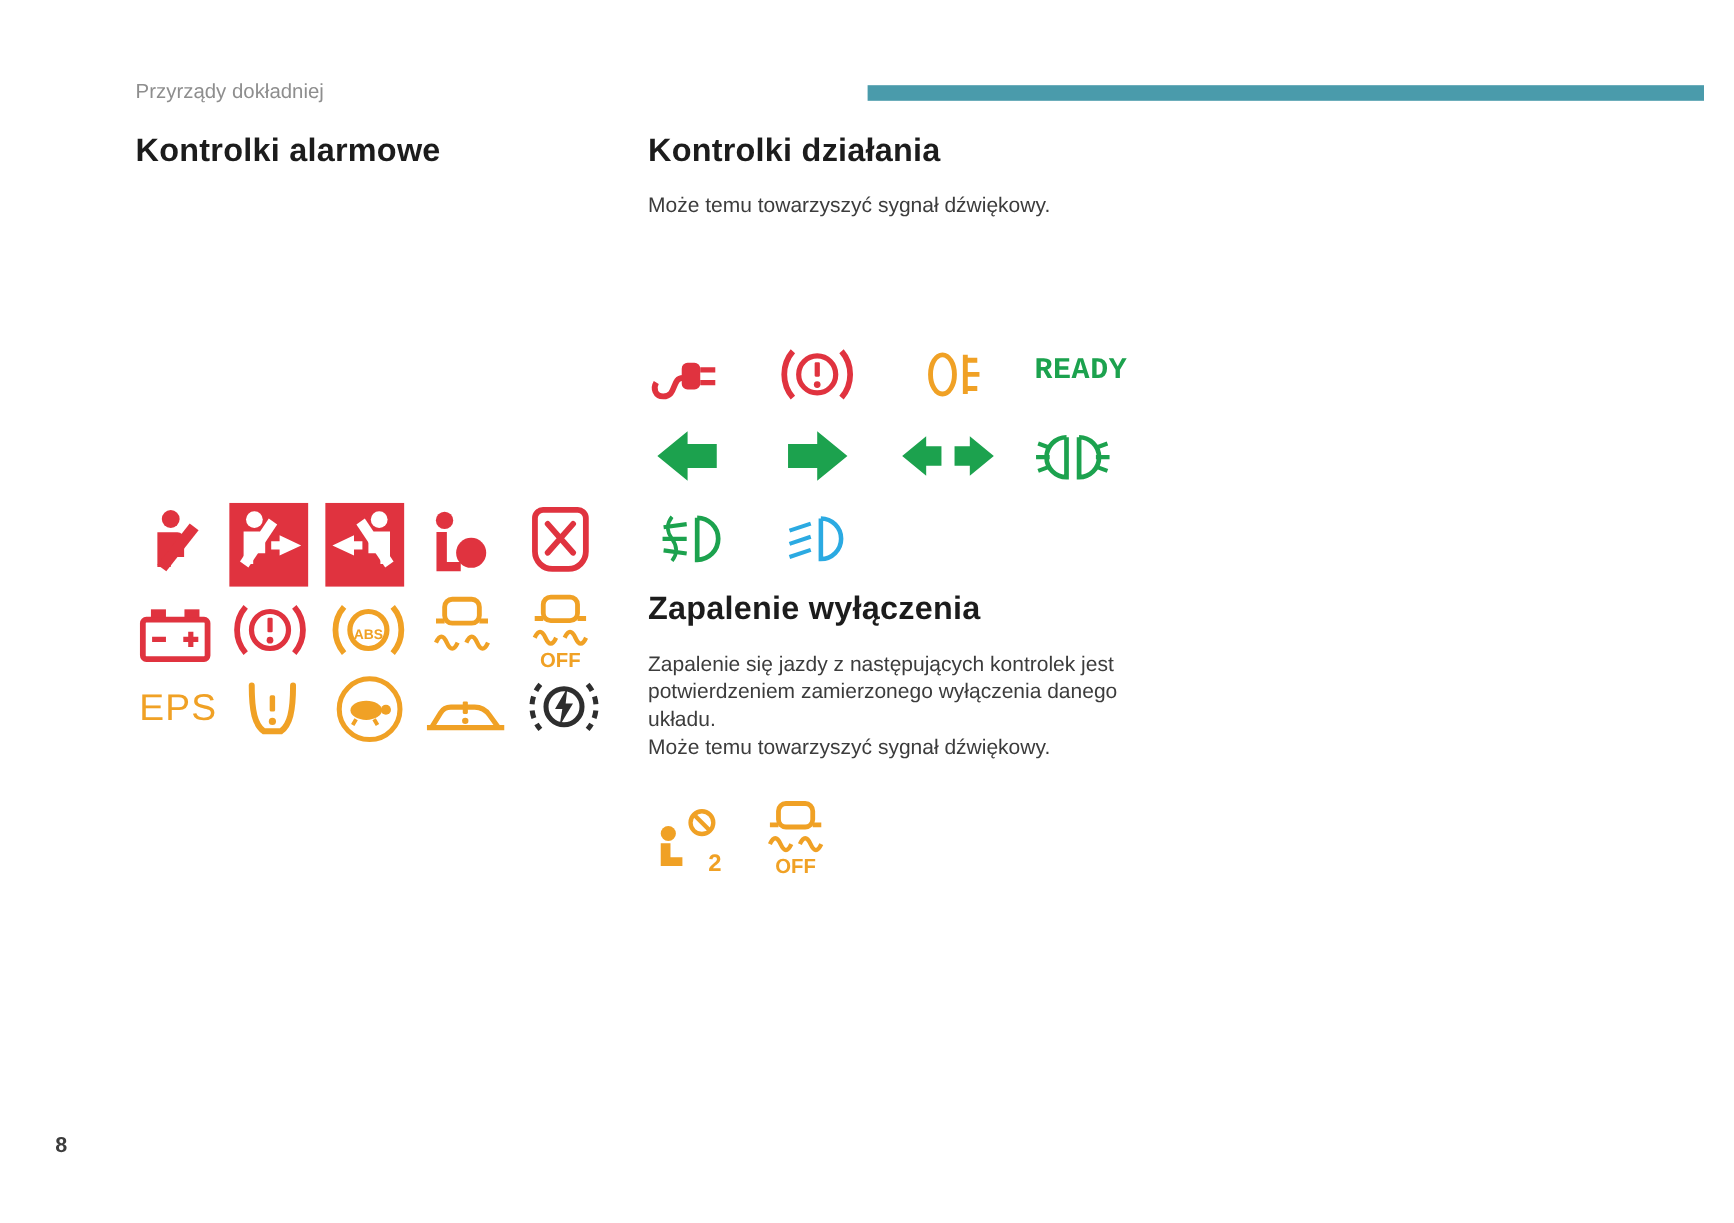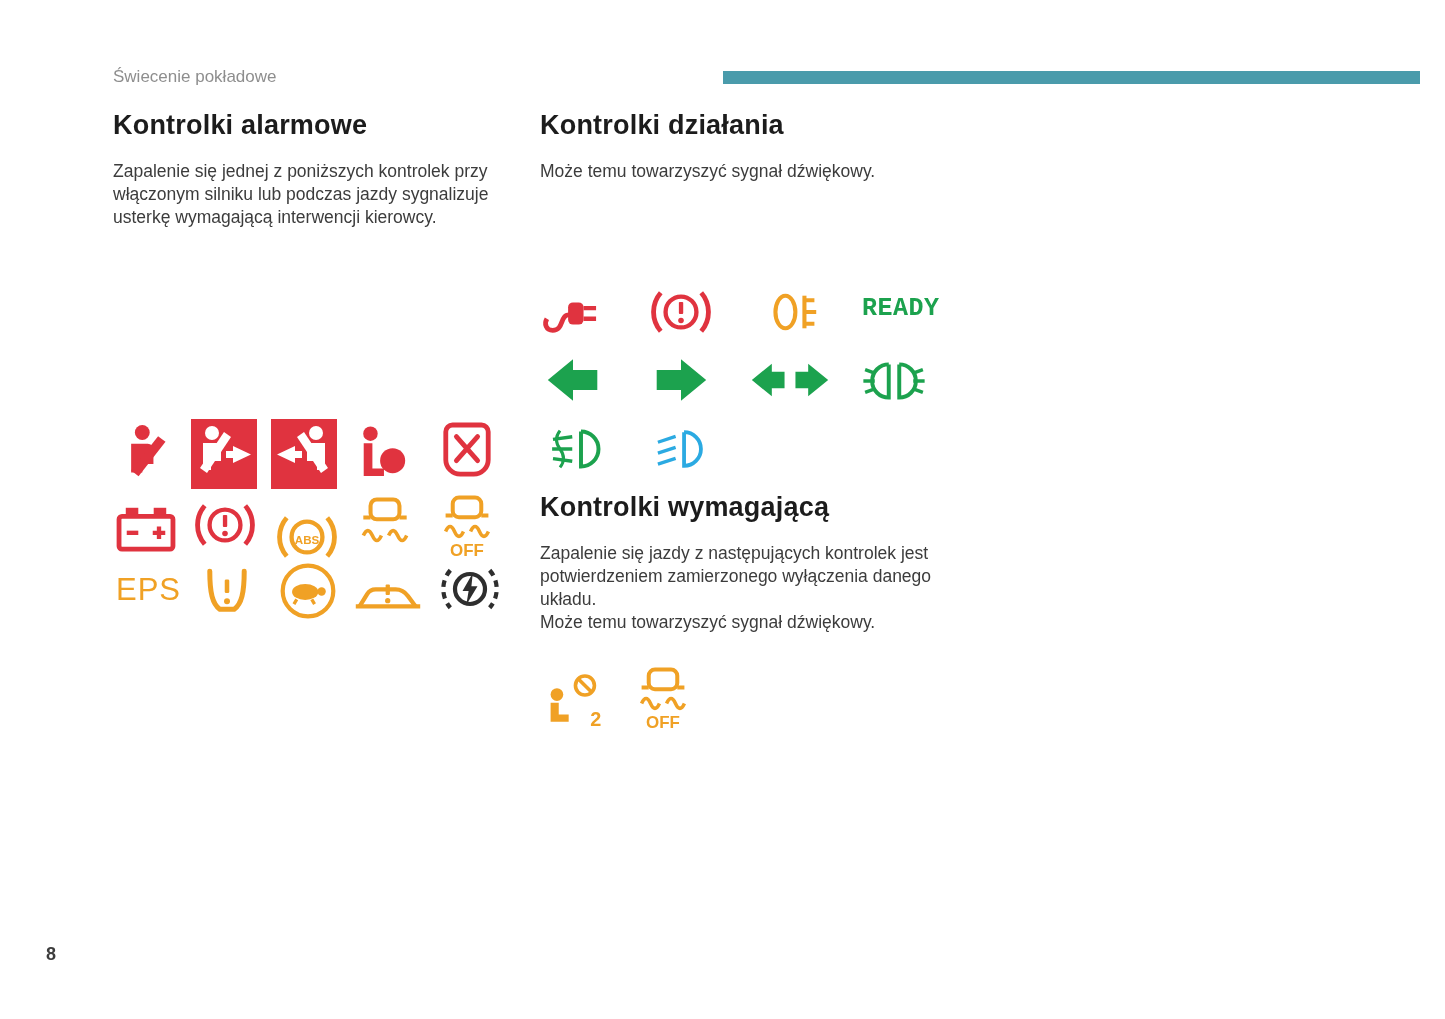--- a/index.html
+++ b/index.html
@@ -21,26 +21,25 @@
   .eps-text{font-size:31px;font-weight:normal;color:#F0A125;letter-spacing:1px;}
   .ready-text{font-size:25px;font-weight:bold;color:#1CA24E;letter-spacing:.5px;font-family:Liberation Mono, monospace;}
   .page-num{left:46px;top:944px;font-size:18px;font-weight:bold;color:#3c3c3c;}
   svg{display:block;}
 </style>
 </head>
 <body>
 
 <div>
 
-  <div class="abs breadcrumb">Świecenie pokładowe</div>
+  <div class="abs breadcrumb">Przyrządy dokładniej</div>
   <div class="abs accent-bar"></div>
 
   <h2 class="abs heading" style="left:113px;top:110px;text-align:center;">Kontrolki alarmowe</h2>
   <div class="abs body-text" style="left:113px;top:160px;width:398px;">
-    <p>Zapalenie się jednej z poniższych kontrolek przy włączonym silniku lub podczas jazdy sygnalizuje usterkę wymagającą interwencji kierowcy.</p>
   </div>
 
   <div class="abs red" style="left:120px;top:423px;">
     <svg width="52" height="58" viewBox="0 0 56 60">
       <circle cx="24" cy="9" r="8" fill="currentColor"></circle>
       <path d="M12 21 h18 a6 6 0 0 1 6 6 v16 h-12 v9 H12 z" fill="currentColor"></path>
       <polygon points="41,13 49,19 20,56 12,50" fill="currentColor"></polygon>
     </svg>
   </div>
 
@@ -96,21 +95,21 @@
   <div class="abs red" style="left:194px;top:498px;">
     <svg width="62" height="54" viewBox="0 0 64 56">
       <path d="M11 8 a30.5 30.5 0 0 0 0 40" fill="none" stroke="currentColor" stroke-width="5"></path>
       <path d="M53 8 a30.5 30.5 0 0 1 0 40" fill="none" stroke="currentColor" stroke-width="5"></path>
       <circle cx="32" cy="28" r="16" fill="none" stroke="currentColor" stroke-width="4.5"></circle>
       <rect x="29.8" y="17.5" width="4.5" height="12.5" rx="1" fill="currentColor"></rect>
       <circle cx="32" cy="36.8" r="2.9" fill="currentColor"></circle>
     </svg>
   </div>
 
-  <div class="abs amber" style="left:276px;top:510px;">
+  <div class="abs amber" style="left:276px;top:498px;">
     <svg width="62" height="54" viewBox="0 0 64 56">
       <path d="M11 8 a30.5 30.5 0 0 0 0 40" fill="none" stroke="currentColor" stroke-width="5"></path>
       <path d="M53 8 a30.5 30.5 0 0 1 0 40" fill="none" stroke="currentColor" stroke-width="5"></path>
       <circle cx="32" cy="28" r="16" fill="none" stroke="currentColor" stroke-width="4.5"></circle>
       <text x="32" y="32.5" text-anchor="middle" font-size="12" font-weight="bold" fill="currentColor" dominant-baseline="middle">ABS</text>
     </svg>
   </div>
 
   <div class="abs amber" style="left:356px;top:494px;">
     <svg width="58" height="56" viewBox="0 0 64 62">
@@ -237,21 +236,21 @@
     </svg>
   </div>
 
   <div class="abs blue" style="left:652px;top:427px;">
     <svg width="54" height="44" viewBox="0 0 64 48">
       <path d="M38 4 A20 20 0 0 1 38 44 L38 4" fill="none" stroke="currentColor" stroke-width="4.5"></path>
       <path d="M28 9 L7 16 M28 22 L7 29 M28 35 L7 42" stroke="currentColor" stroke-width="4"></path>
     </svg>
   </div>
 
-  <h2 class="abs heading" style="left:540px;top:492px;">Kontrolki wymagającą</h2>
+  <h2 class="abs heading" style="left:540px;top:492px;">Zapalenie wyłączenia</h2>
   <div class="abs body-text" style="left:540px;top:542px;width:400px;">
     <p>Zapalenie się jazdy z następujących kontrolek jest potwierdzeniem zamierzonego wyłączenia danego układu.</p>
     <p>Może temu towarzyszyć sygnał dźwiękowy.</p>
   </div>
 
   <div class="abs amber" style="left:546px;top:672px;">
     <svg width="58" height="56" viewBox="0 0 64 62">
       <circle cx="43" cy="15" r="10.5" fill="none" stroke="currentColor" stroke-width="4"></circle>
       <path d="M35.5 7.5 L50.5 22.5" stroke="currentColor" stroke-width="4"></path>
       <circle cx="12" cy="25" r="7" fill="currentColor"></circle>

